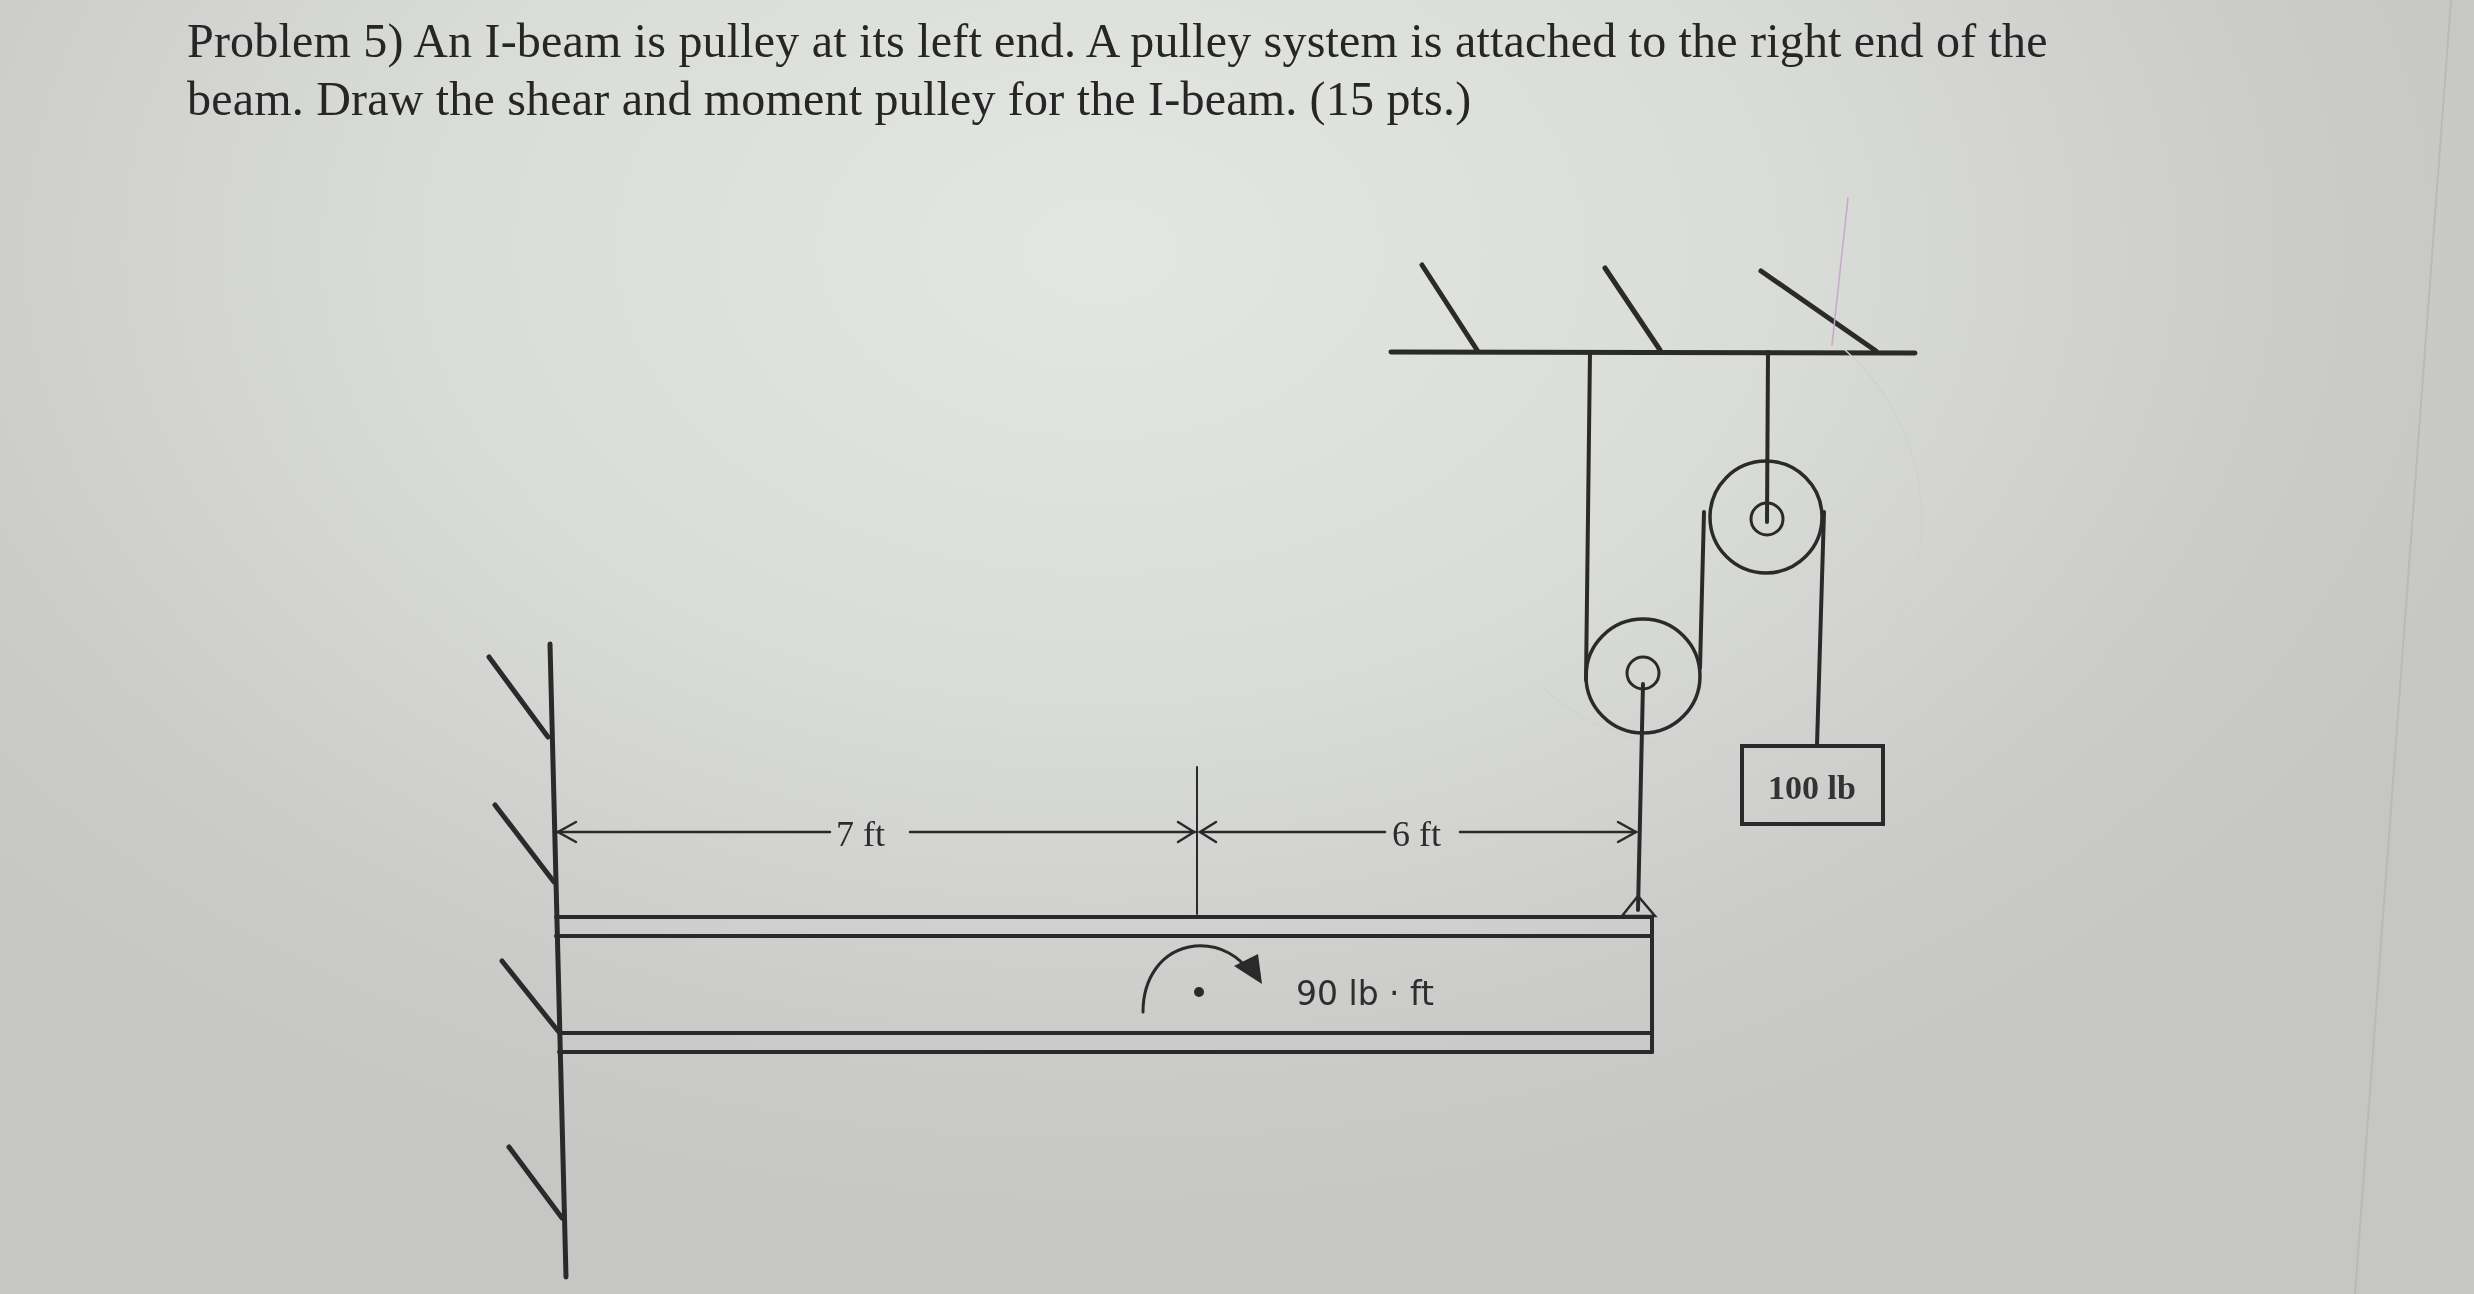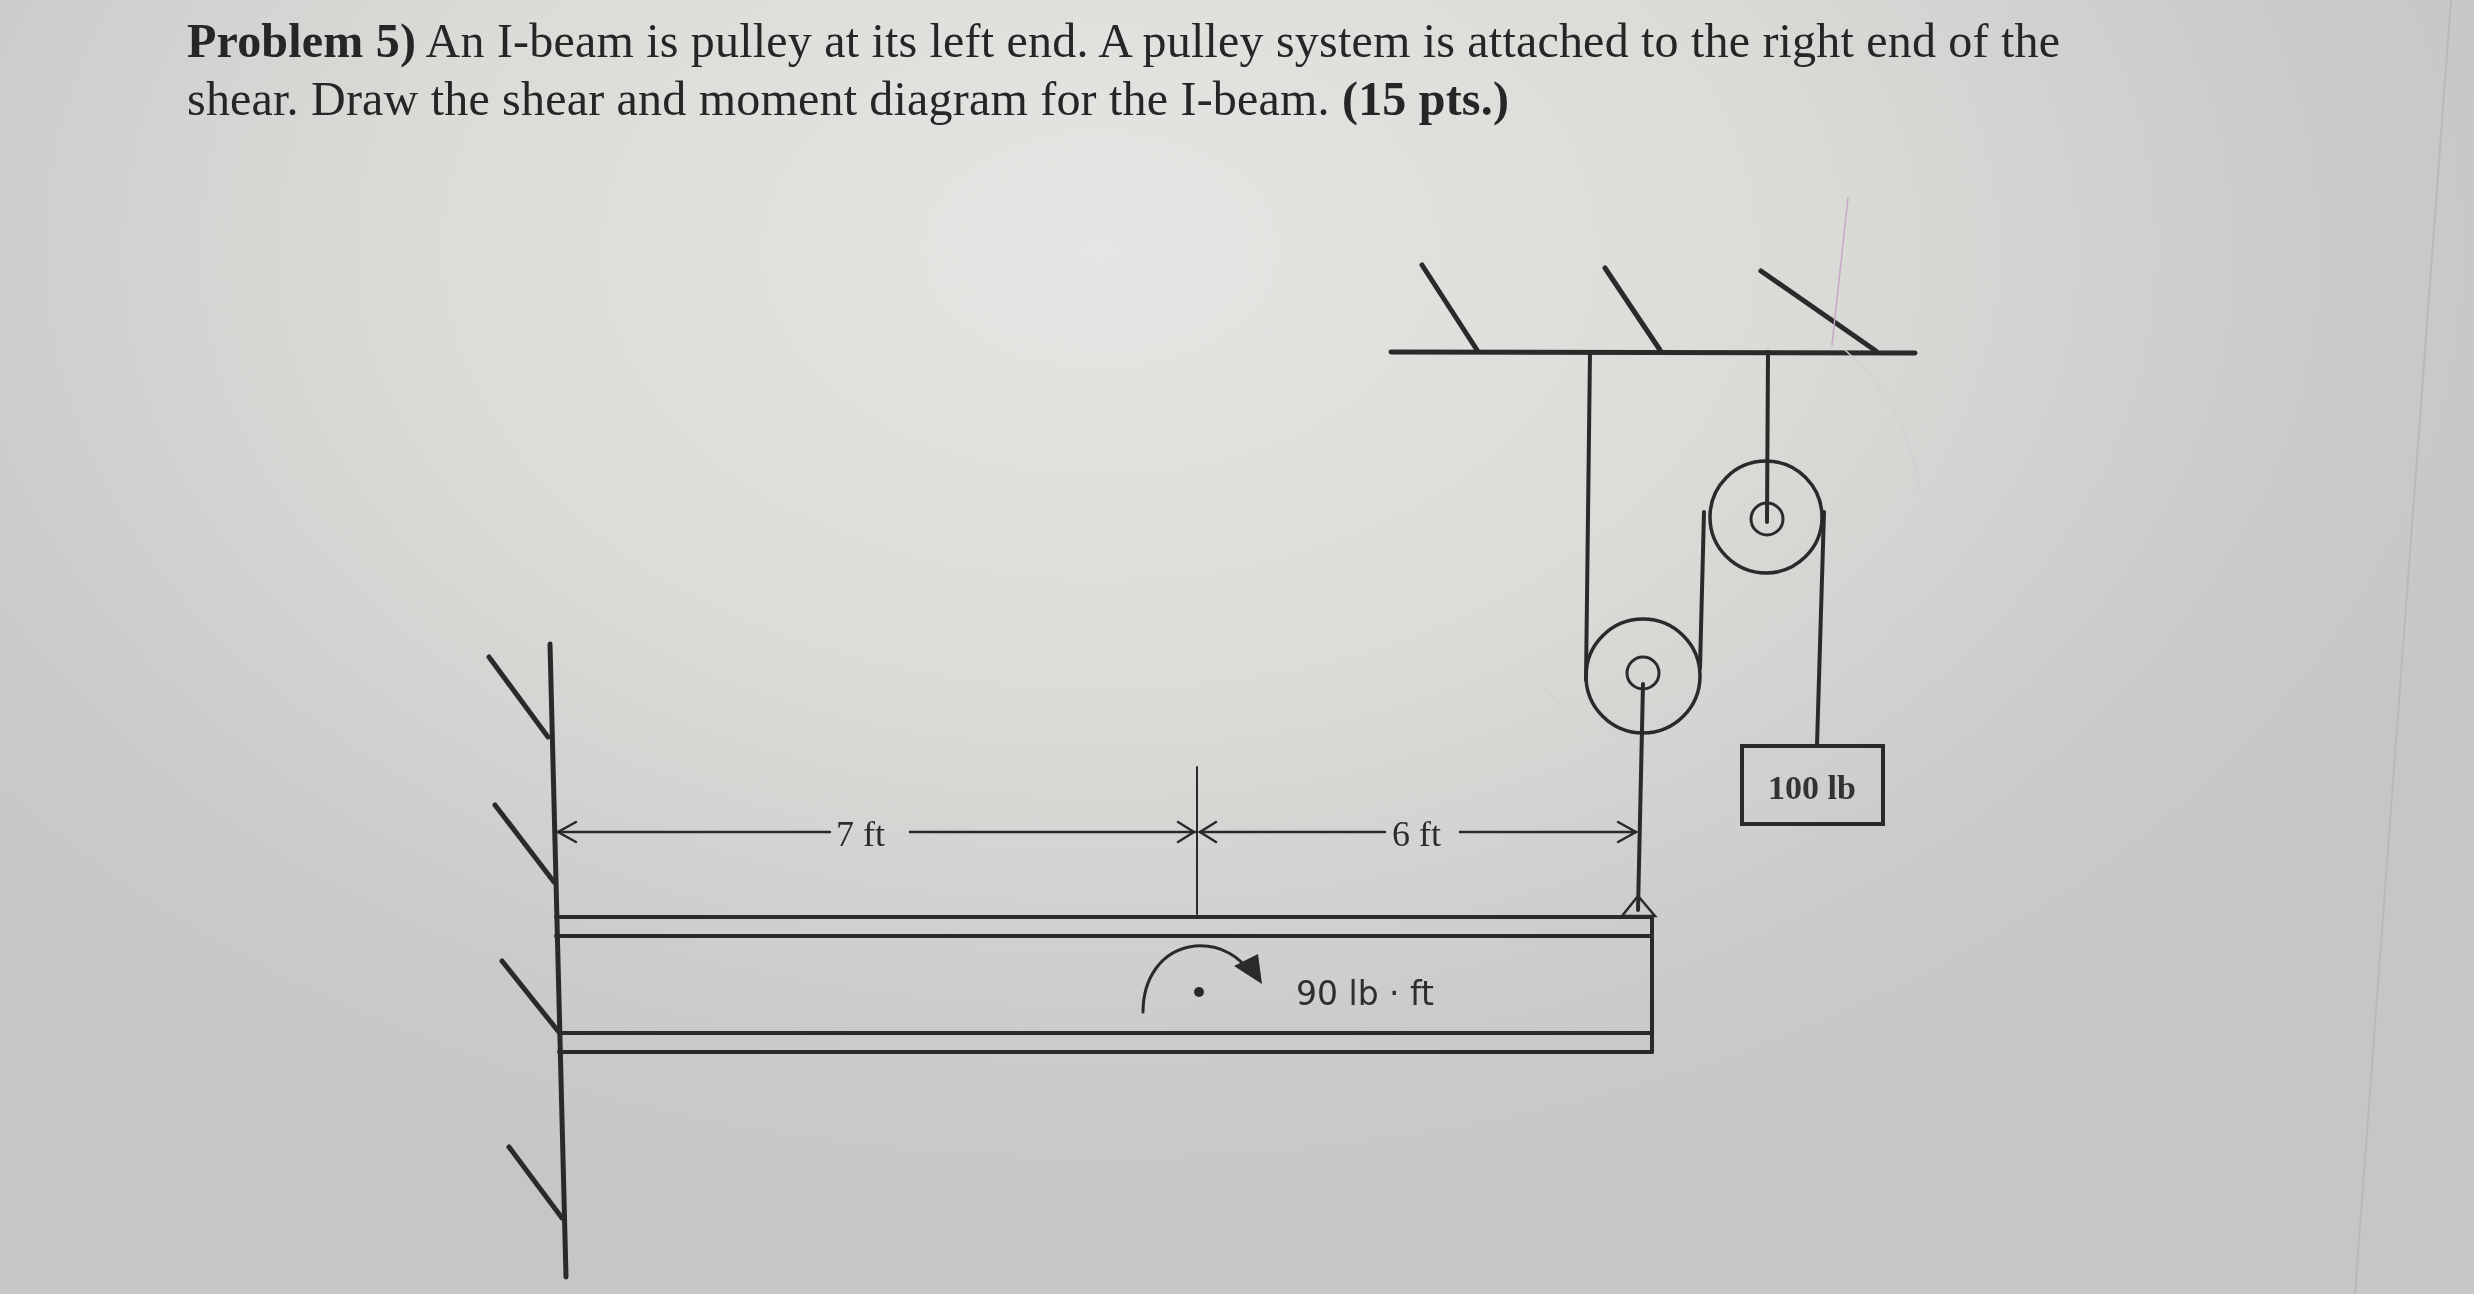--- a/index.html
+++ b/index.html
@@ -19,21 +19,21 @@
       left: 187px;
       top: 12px;
       width: 1980px;
       font-family: "Liberation Serif", serif;
       font-size: 48px;
       line-height: 58px;
       color: #262626;
       letter-spacing: 0.2px;
     }
     .problem-text .bold {
-      font-weight: bold;
+      font-weight: normal;
     }
     .diagram {
       position: absolute;
       left: 0;
       top: 0;
       width: 2474px;
       height: 1294px;
     }
     .dim-label {
       font-family: "Liberation Serif", serif;
@@ -53,21 +53,21 @@
     }
   </style>
 </head>
 <body>
 
 <div class="problem-text">
   <div>
     <span class="bold">Problem 5)</span><span> An I-beam is pulley at its left end. A pulley system is attached to the right end of the</span>
   </div>
   <div>
-    <span>shear. Draw the shear and moment diagram for the I-beam. </span><span class="bold">(15 pts.)</span>
+    <span>beam. Draw the shear and moment pulley for the I-beam. </span><span class="bold">(15 pts.)</span>
   </div>
 </div>
 
 <svg class="diagram" viewBox="0 0 2474 1294" xmlns="http://www.w3.org/2000/svg">
   <g stroke="#2a2a2a" fill="none" stroke-linecap="round">
 
     <g>
       <line x1="550" y1="644" x2="566" y2="1277" stroke-width="5"></line>
       <line x1="489" y1="657" x2="548" y2="737" stroke-width="5"></line>
       <line x1="495" y1="805" x2="554" y2="882" stroke-width="5"></line>

